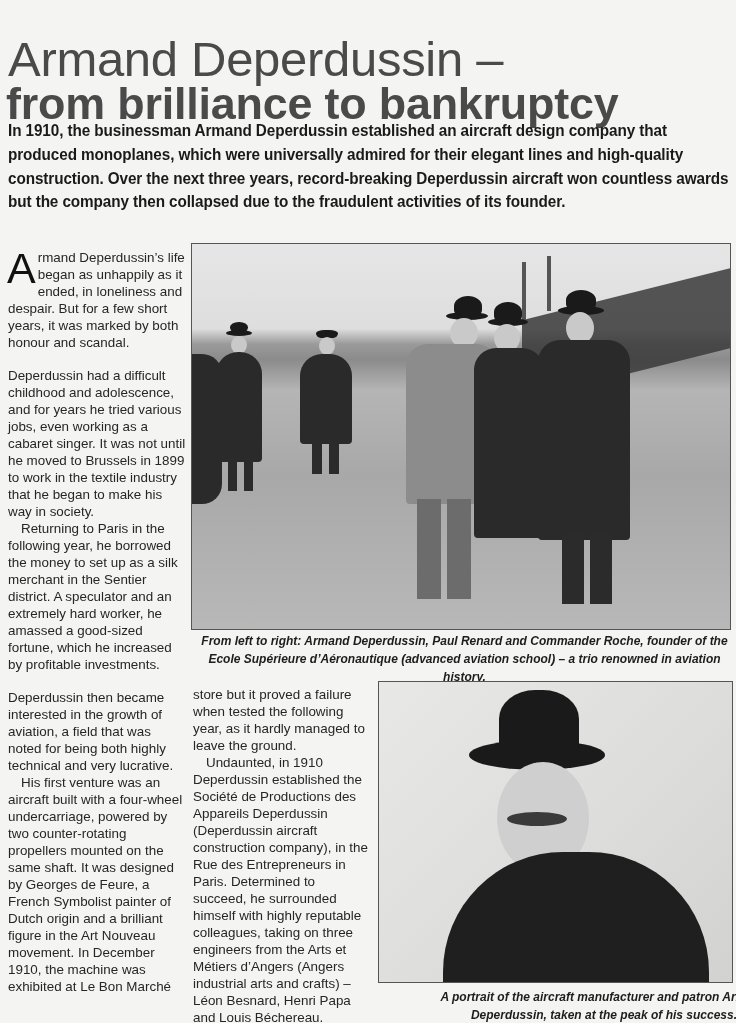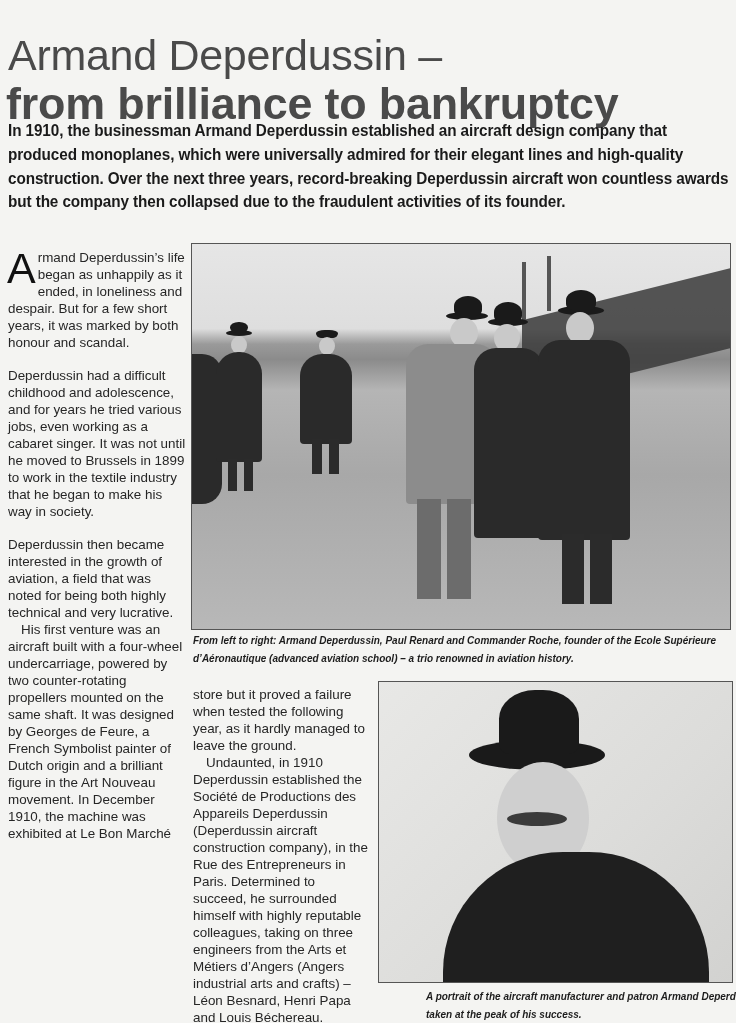--- a/index.html
+++ b/index.html
@@ -5,21 +5,21 @@
     html, body { margin: 0; padding: 0; }
     body {
       width: 736px; height: 1023px; overflow: hidden;
       background: #f4f4f2;
       font-family: "Liberation Sans", "DejaVu Sans", sans-serif;
       color: #1c1c1c;
       position: relative;
     }
     .title1 {
       position: absolute; left: 8px; top: 2px;
-      font-size: 43px; line-height: 48px; font-weight: 400;
+      font-size: 49px; line-height: 48px; font-weight: 400;
       color: #4a4a4a; letter-spacing: -0.3px;
       white-space: nowrap;
     }
     .title2 {
       position: absolute; left: 6px; top: 50px;
       font-size: 44px; line-height: 50px; font-weight: 700;
       color: #4a4a4a; letter-spacing: -0.2px;
       white-space: nowrap;
       transform: scaleX(1.02); transform-origin: left;
     }
@@ -52,22 +52,22 @@
     }
     .photo1 {
       left: 191px; top: 243px; width: 538px; height: 385px;
       background: linear-gradient(to bottom, #e6e6e6 0%, #dedede 22%, #9a9a9a 26%, #8b8b8b 30%, #b5b5b5 38%, #a8a8a8 60%, #b8b8b8 100%);
     }
     .photo2 {
       left: 378px; top: 681px; width: 353px; height: 300px;
       background: linear-gradient(135deg, #e8e8e6 0%, #dcdcda 60%, #d2d2d0 100%);
     }
     .caption {
-      position: absolute; font-size: 10px; line-height: 18px;
-      font-weight: 700; font-style: italic; color: #1d1d1d;
+      position: absolute; font-size: 12px; line-height: 18px;
+      font-weight: 700; font-style: italic; color: #1d1d1d; text-align: center;
     }
     .caption1 { left: 193px; top: 632px; width: 543px; }
     .caption2 { left: 402px; top: 988px; width: 356px; margin-left: 24px; }
 
     
     .fig { position: absolute; }
     .coat { background: #2a2a2a; border-radius: 22px 22px 4px 4px; }
     .coat-light { background: #8c8c8c; border-radius: 22px 22px 4px 4px; }
     .head { background: #c9c9c9; border-radius: 50%; }
     .hat { background: #1a1a1a; border-radius: 50% 50% 6px 6px; }
@@ -84,20 +84,21 @@
 <h1 class="title2">from brilliance to bankruptcy</h1>
 
 <div class="standfirst">In 1910, the businessman Armand Deperdussin established an aircraft design company that produced monoplanes, which were universally admired for their elegant lines and high-quality construction. Over the next three years, record-breaking Deperdussin aircraft won countless awards but the company then collapsed due to the fraudulent activities of its founder.</div>
 
 <div class="col col1">
   <p>
     <span class="dropcap">A</span><span>rmand Deperdussin’s life began as unhappily as it ended, in loneliness and despair. But for a few short years, it was marked by both honour and scandal.</span>
   </p>
   <div class="gap"></div>
   <p>Deperdussin had a difficult childhood and adolescence, and for years he tried various jobs, even working as a cabaret singer. It was not until he moved to Brussels in 1899 to work in the textile industry that he began to make his way in society.</p>
+  <p class="indent">Returning to Paris in the following year, he borrowed the money to set up as a silk merchant in the Sentier district. A speculator and an extremely hard worker, he amassed a good-sized fortune, which he increased by profitable investments.</p>
   <div class="gap"></div>
   <p>Deperdussin then became interested in the growth of aviation, a field that was noted for being both highly technical and very lucrative.</p>
   <p class="indent">His first venture was an aircraft built with a four-wheel undercarriage, powered by two counter-rotating propellers mounted on the same shaft. It was designed by Georges de Feure, a French Symbolist painter of Dutch origin and a brilliant figure in the Art Nouveau movement. In December 1910, the machine was exhibited at Le Bon Marché</p>
 </div>
 
 <div class="col col2">
   <p>store but it proved a failure when tested the following year, as it hardly managed to leave the ground.</p>
   <p class="indent">Undaunted, in 1910 Deperdussin established the Société de Productions des Appareils Deperdussin (Deperdussin aircraft construction company), in the Rue des Entrepreneurs in Paris. Determined to succeed, he surrounded himself with highly reputable colleagues, taking on three engineers from the Arts et Métiers d’Angers (Angers industrial arts and crafts) – Léon Besnard, Henri Papa and Louis Béchereau.</p>
 </div>
 

